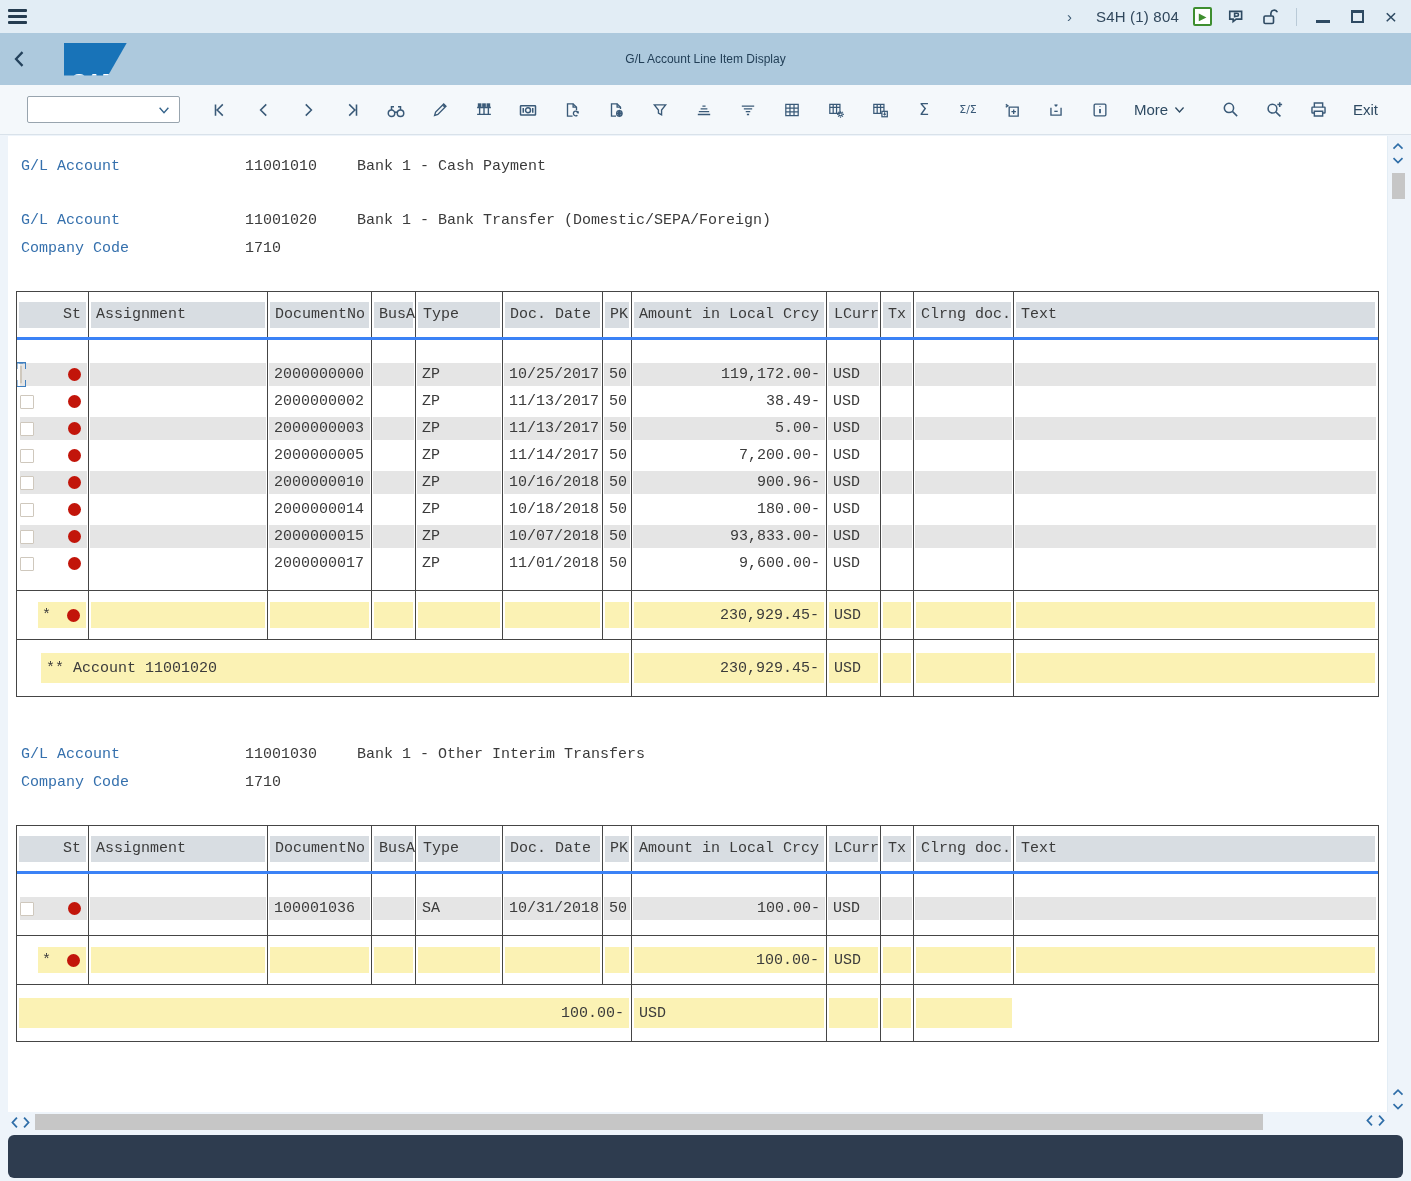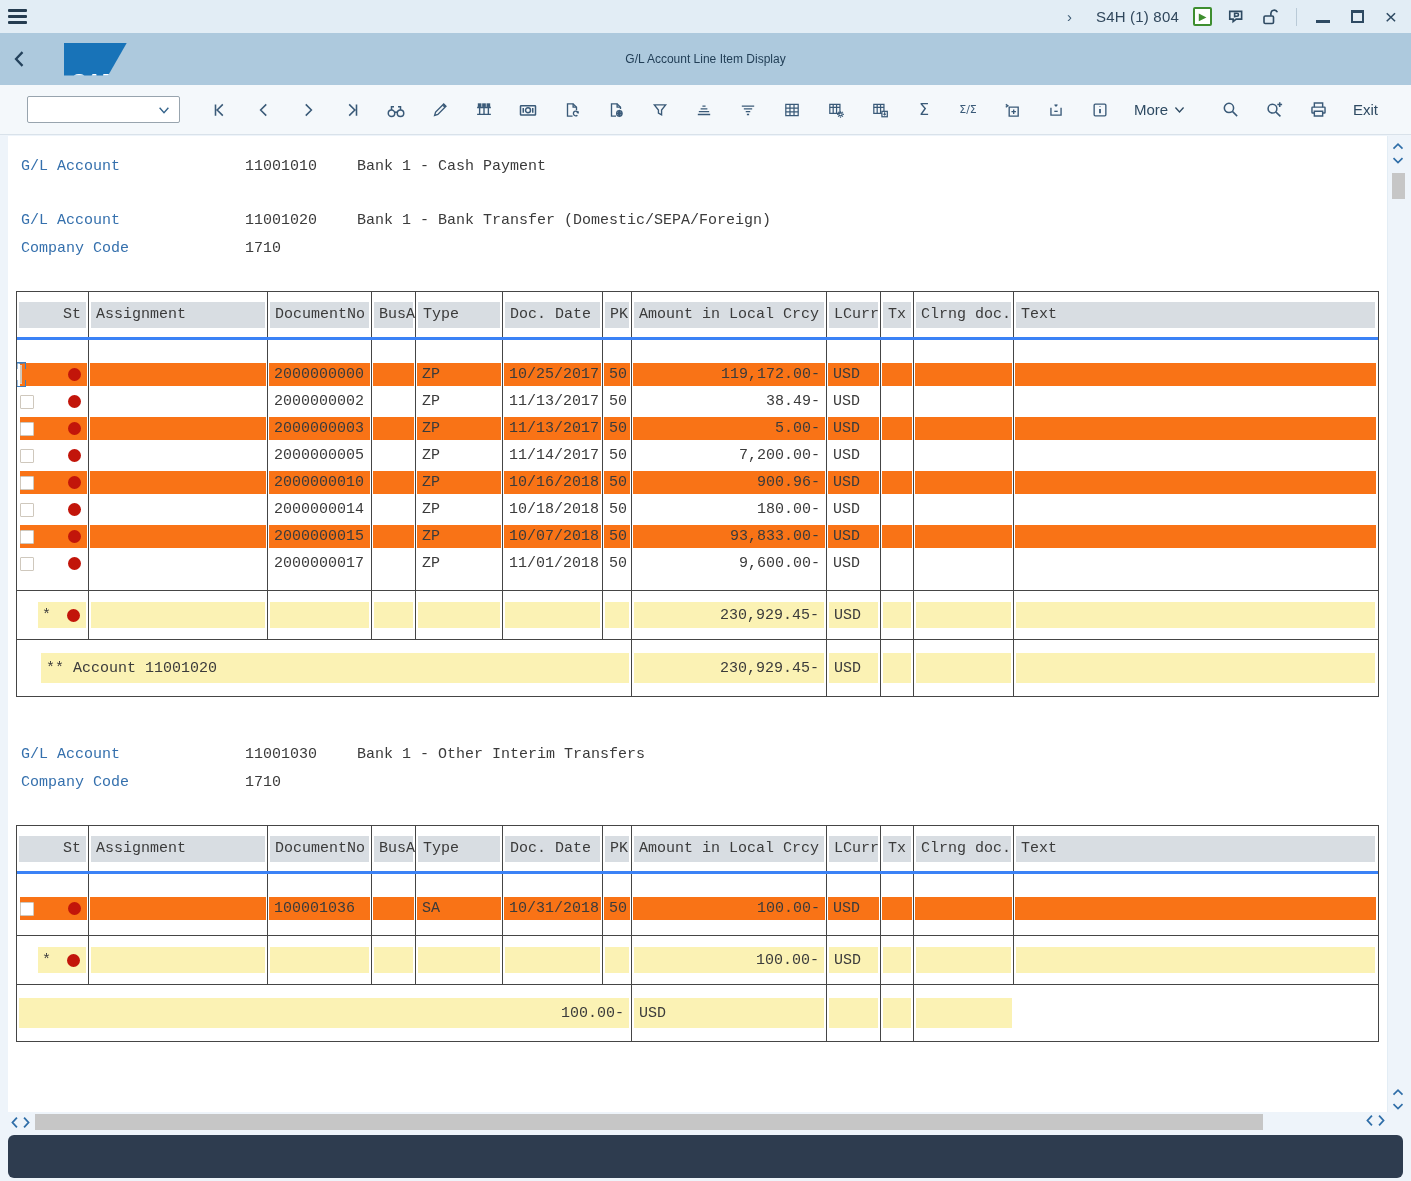--- a/index.html
+++ b/index.html
@@ -69,21 +69,21 @@
   .cell{border-right:1px solid #454545;display:flex;align-items:center;overflow:hidden;}
   .cell:last-child{border-right:none;}
   .hdr-row{height:48px;border-bottom:3px solid #3b82f6;}
   .hdr-row .cell{padding:11px 2px;}
   .hdr-chip{background:#d8dde2;width:100%;height:26px;display:flex;align-items:center;padding:0 5px;white-space:nowrap;}
   .hdr-chip.right{justify-content:flex-end;}
   .blank-row{height:21px;}
   .blank-half{height:13px;}
   .data-row{height:27px;}
   .data-row .cell{padding:2px 1px;background-clip:content-box;}
-  .data-row.alt .cell{background-color:#f97316;}
+  .data-row.alt .cell{background-color:#e5e5e5;}
   .cell .txt{padding:0 5px;white-space:nowrap;}
   .cell.amt{justify-content:flex-end;}
   .st-cell{justify-content:space-between;padding-left:3px !important;}
   .dot{width:13px;height:13px;border-radius:50%;background:#c2150a;margin-right:6px;flex:0 0 auto;}
   .cb{width:14px;height:14px;background:#fff;border:1px solid #cfc8bd;border-radius:1px;flex:0 0 auto;}
   .focus-wrap{position:relative;padding:4px;margin-left:-4px;}
   .focus-wrap::before{content:"";position:absolute;inset:0;background-image:
     linear-gradient(#3f7fbf,#3f7fbf),linear-gradient(#3f7fbf,#3f7fbf),
     linear-gradient(#3f7fbf,#3f7fbf),linear-gradient(#3f7fbf,#3f7fbf),
     linear-gradient(#3f7fbf,#3f7fbf),linear-gradient(#3f7fbf,#3f7fbf),

